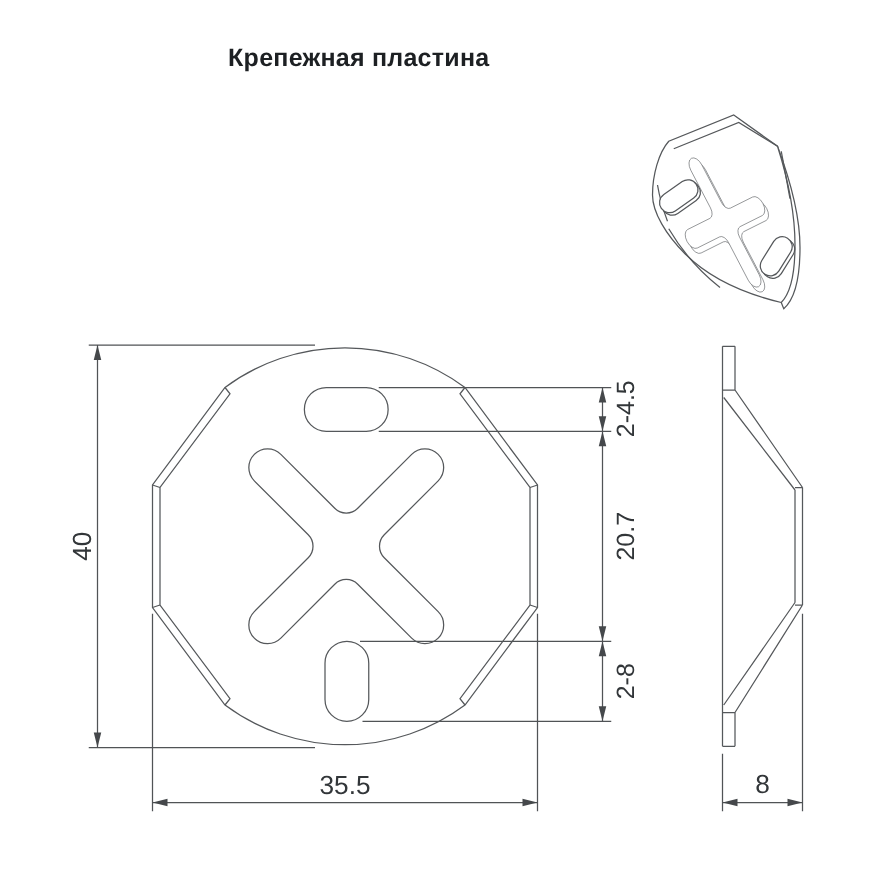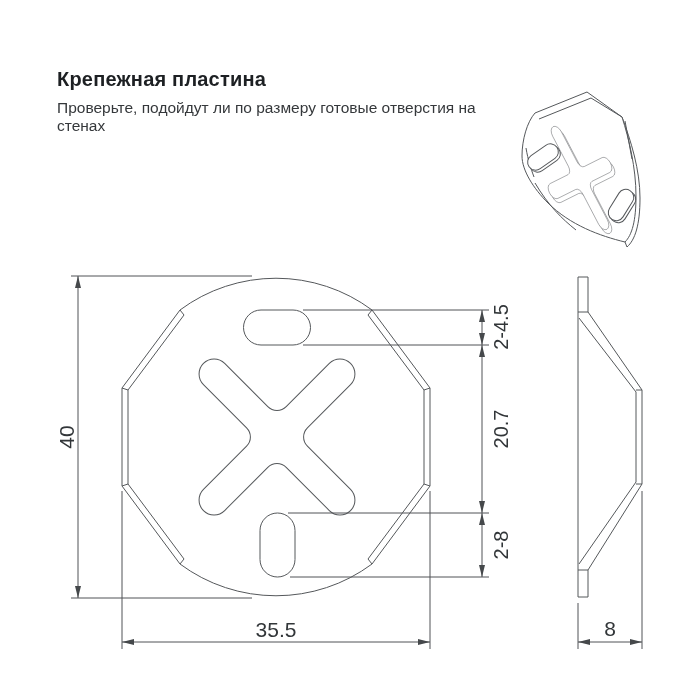--- a/index.html
+++ b/index.html
@@ -1,38 +1,37 @@
 <!DOCTYPE html>
 <html><head>
 <meta charset="utf-8">
 <style>
   html,body{margin:0;padding:0;background:#ffffff;}
   #page{position:relative;width:700px;height:700px;background:#ffffff;overflow:hidden;
         font-family:"Liberation Sans",sans-serif;}
-  #hdr{position:absolute;left:57px;top:68px;width:460px;}
+  #hdr{position:absolute;left:57px;top:36px;width:460px;text-align:center;}
   #hdr h1{margin:0;font-size:20px;line-height:22px;font-weight:bold;color:#1d2023;letter-spacing:.2px;}
   #hdr p{margin:9px 0 0 0;font-size:15.5px;line-height:18px;color:#35383b;}
   #hdr p span{display:block;}
   svg{position:absolute;left:0;top:0;}
   .ln{fill:none;stroke:#55585b;stroke-width:1;}
   .lnw{fill:#ffffff;stroke:#55585b;stroke-width:1;}
   .dim{fill:none;stroke:#505356;stroke-width:1;}
   .arr{fill:#45484b;stroke:none;}
   .dtx{fill:#323639;font-size:21px;font-family:"Liberation Sans",sans-serif;}
   .dtx2{fill:#323639;font-size:20px;font-family:"Liberation Sans",sans-serif;}
 </style>
 </head>
 <body>
 
 <div id="page">
 
   <div id="hdr">
     <h1>Крепежная пластина</h1>
     <p>
-        <span>Проверьте, подойдут ли по размеру готовые отверстия на стенах</span>
       </p>
   </div>
 
   <svg width="700" height="700" viewBox="0 0 700 700">
 
     <g>
 
       <path class="ln" d="M 622,117 C 631,141 640,170 640,198 C 640,225 635,240 627,247 L 625,242"></path>
 
       <path class="lnw" d="M 587,92 L 622,117

